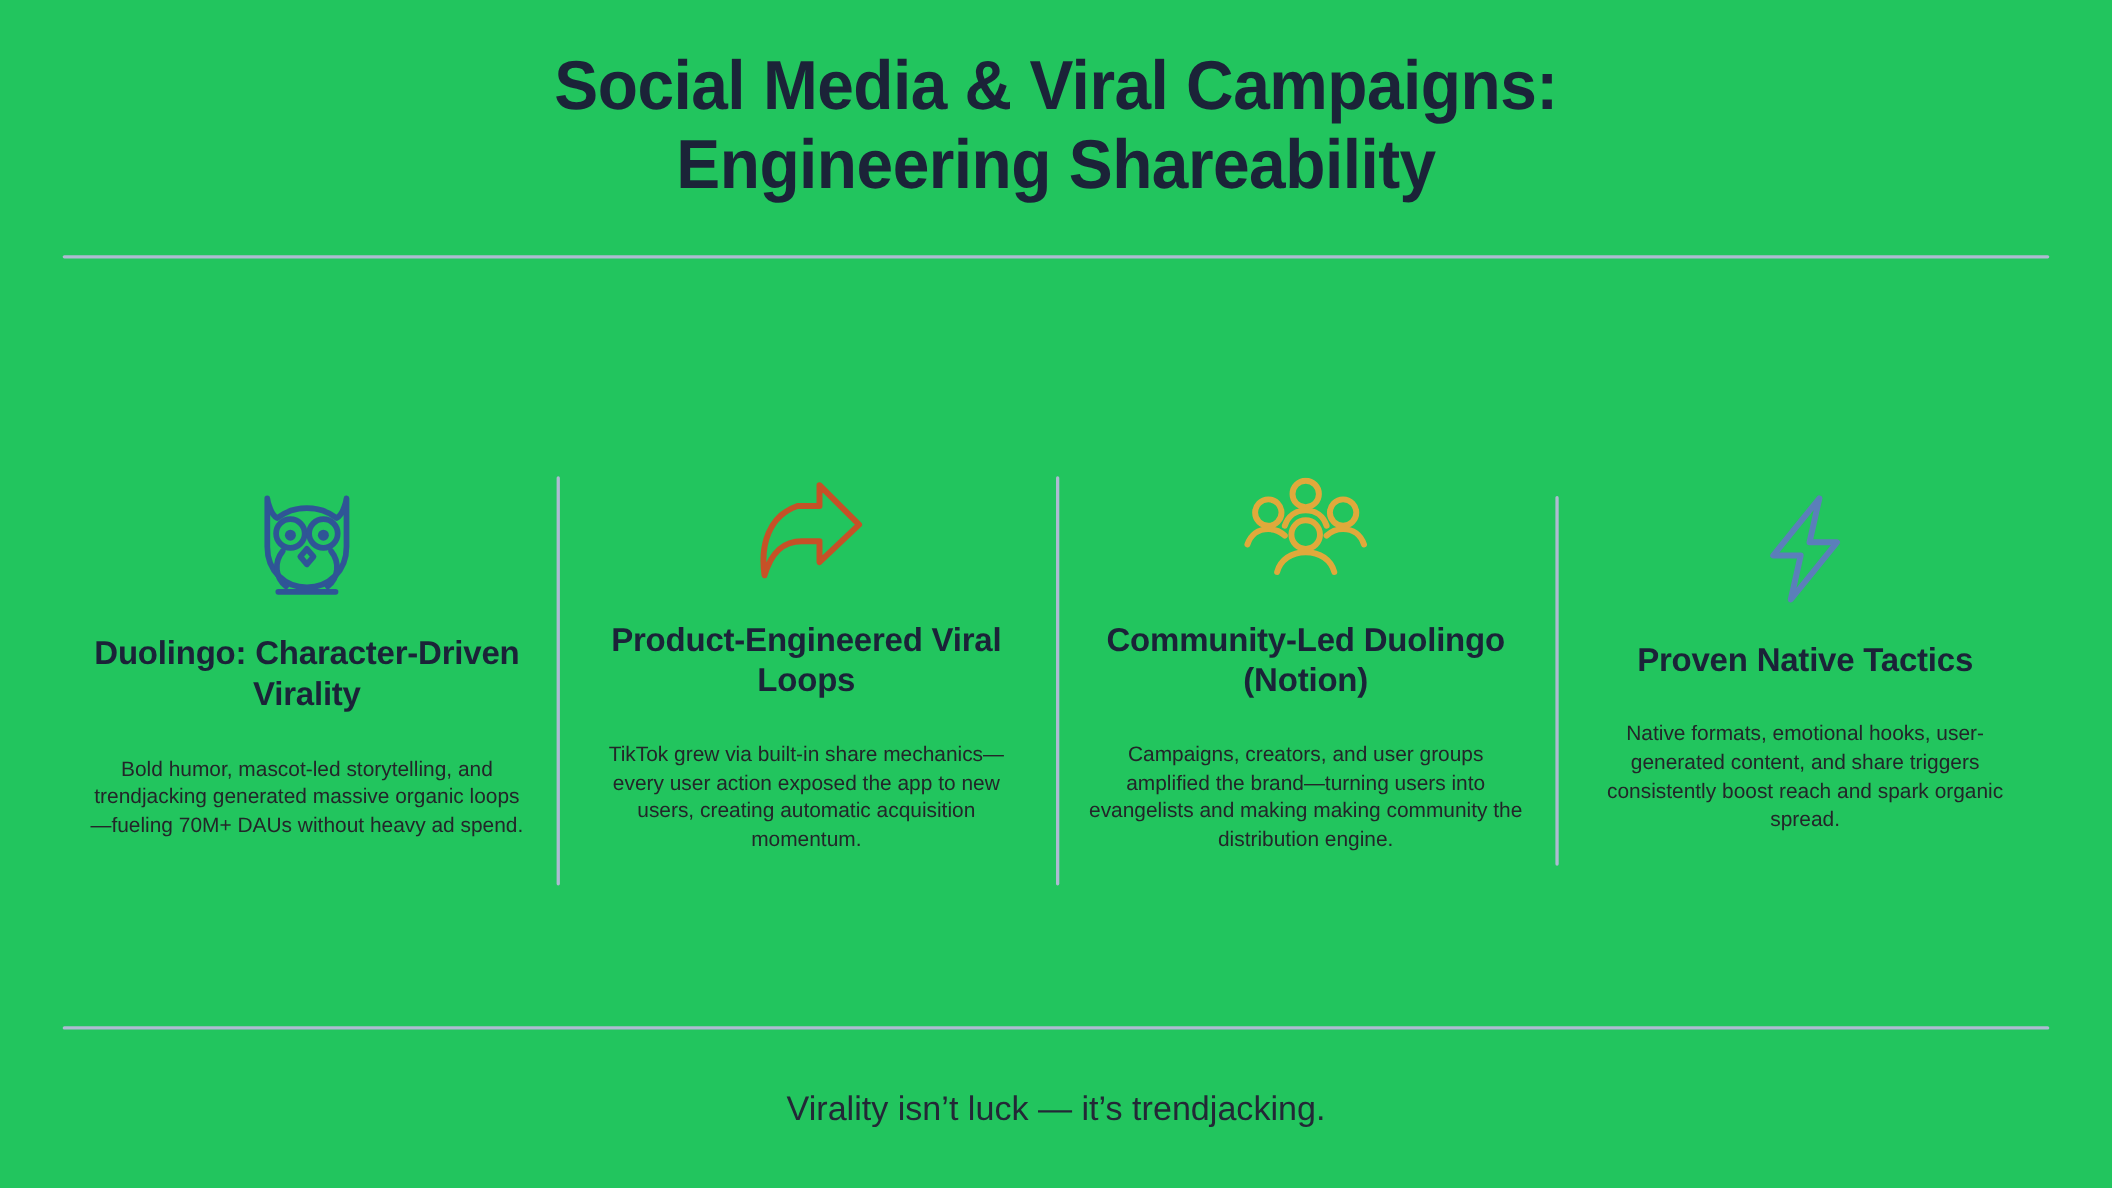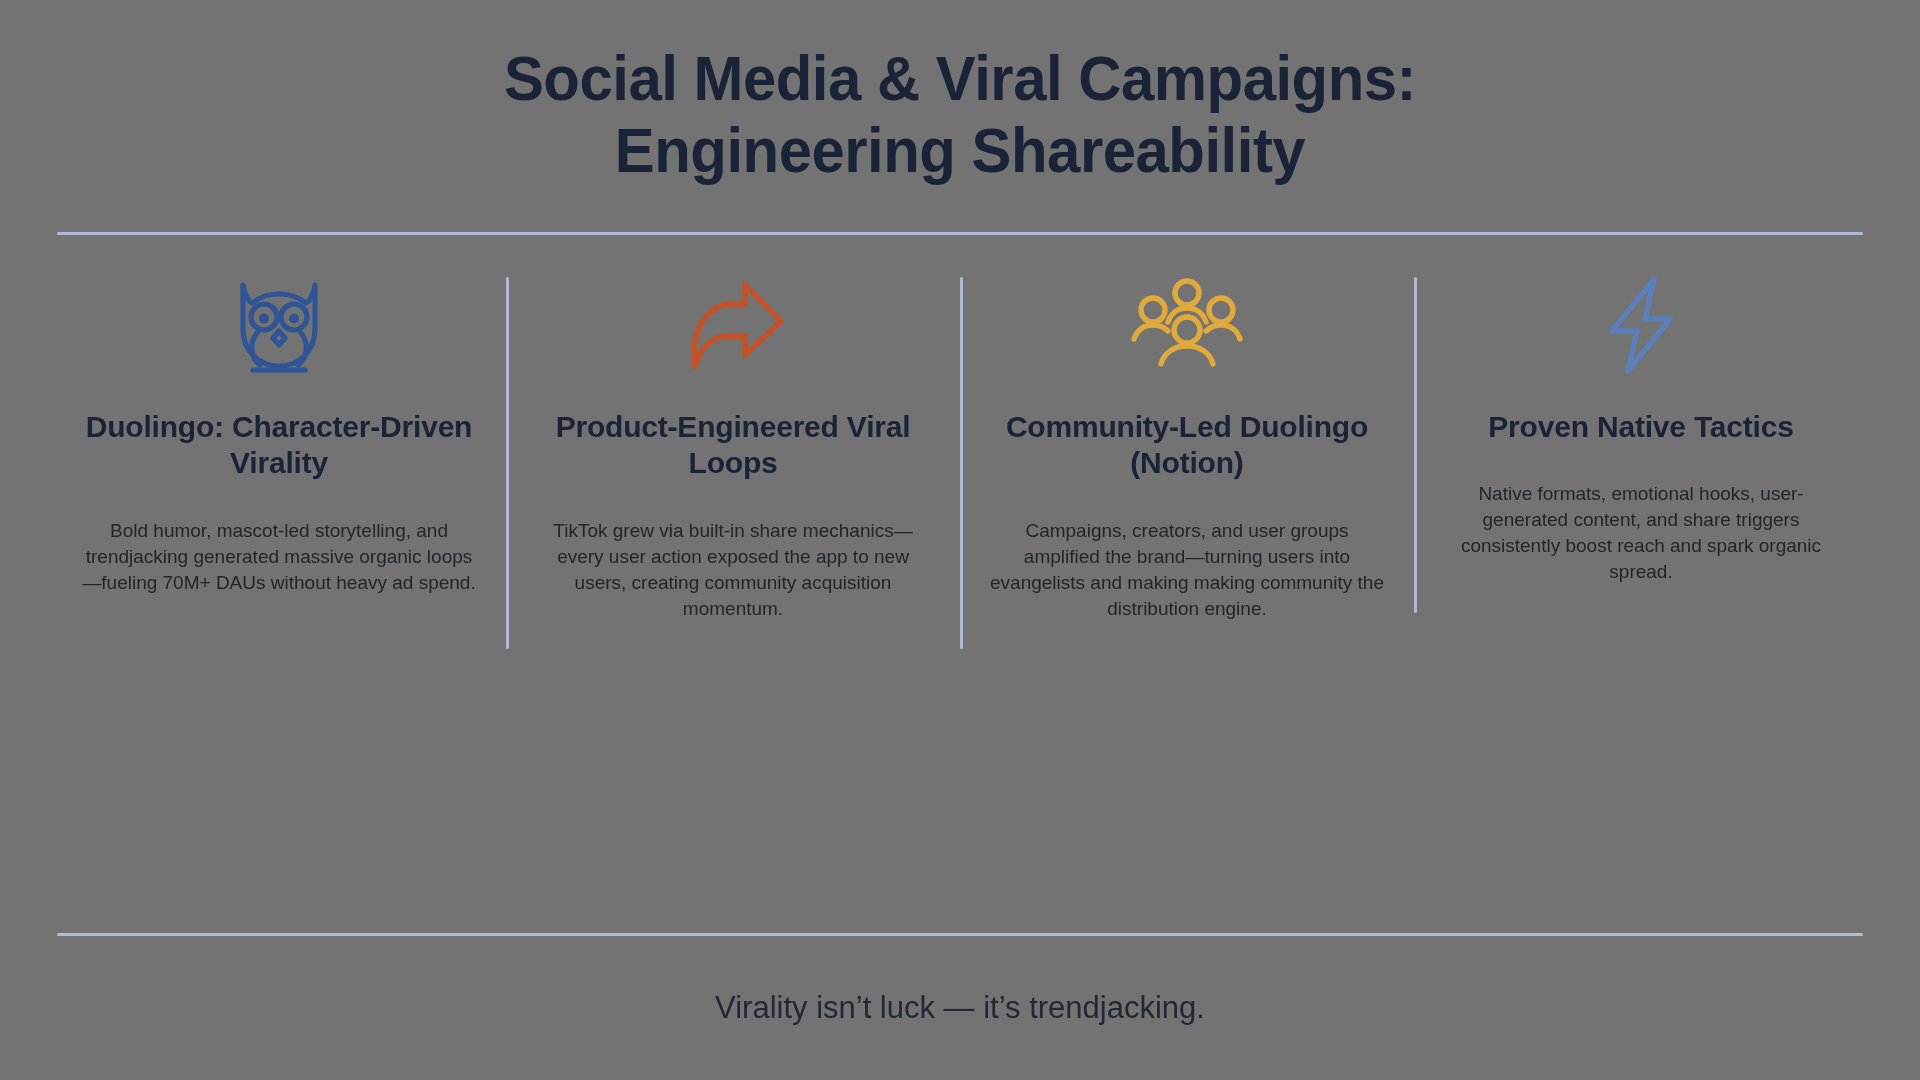--- a/index.html
+++ b/index.html
@@ -11,21 +11,21 @@
     height: 1080px;
     background: #fbfbf8;
     font-family: "Liberation Sans", sans-serif;
     overflow: hidden;
   }
 
   .slide {
     position: relative;
     width: 1920px;
     height: 1080px;
-    background: #737373;
+    background: #22c55e;
     box-sizing: border-box;
     display: flex;
     flex-direction: column;
   }
 
   
   .title-block {
     padding-top: 42px;
     text-align: center;
   }
@@ -46,21 +46,21 @@
     margin: 0 57px;
     border-radius: 2px;
   }
   .rule-top { margin-top: 45px; }
   .rule-bottom { margin-top: 0; }
 
   
   .columns {
     flex: 1;
     display: flex;
-    align-items: flex-start;
+    align-items: center;
     padding: 0 52px;
     box-sizing: border-box;
     margin-top: 36px;
   }
   .col {
     flex: 1 1 0;
     position: relative;
     padding: 0 22px;
     box-sizing: border-box;
     text-align: center;
@@ -146,21 +146,21 @@
     </div>
 
     <div class="col">
       <div class="icon-wrap">
         <svg width="112" height="96" viewBox="0 0 112 96" fill="none" stroke="#c65127" stroke-width="5.4" stroke-linecap="round" stroke-linejoin="round">
           <path d="M18 90 C14 62 22 36 48 27 L68 27 L68 8 L104 44 L68 78 L68 59 L52 59
                    C34 59 24 70 18 90 Z"></path>
         </svg>
       </div>
       <div class="col-heading">Product-Engineered Viral Loops</div>
-      <div class="col-body">TikTok grew via built-in share mechanics—every user action exposed the app to new users, creating community acquisition momentum.</div>
+      <div class="col-body">TikTok grew via built-in share mechanics—every user action exposed the app to new users, creating automatic acquisition momentum.</div>
     </div>
 
     <div class="col">
       <div class="icon-wrap">
         <svg width="118" height="94" viewBox="0 0 118 94" fill="none" stroke="#e0a93b" stroke-width="5.4" stroke-linecap="round" stroke-linejoin="round">
           <circle cx="59" cy="15" r="12"></circle>
           <path d="M40 44 C43 35 50 30 59 30 C68 30 75 35 78 44"></path>
           <circle cx="25" cy="32" r="12"></circle>
           <path d="M6 61 C9 52 16 47 25 47 C31 47 36 49 40 53"></path>
           <circle cx="93" cy="32" r="12"></circle>

